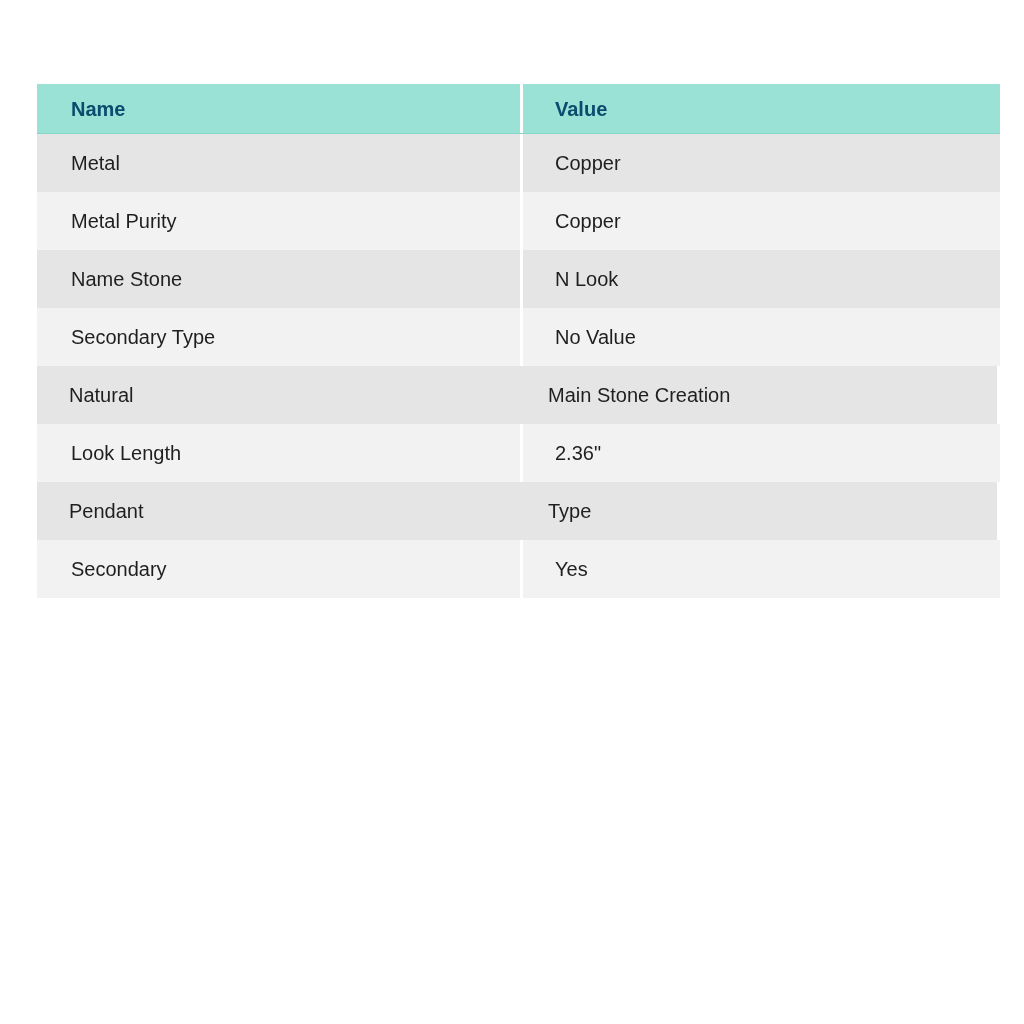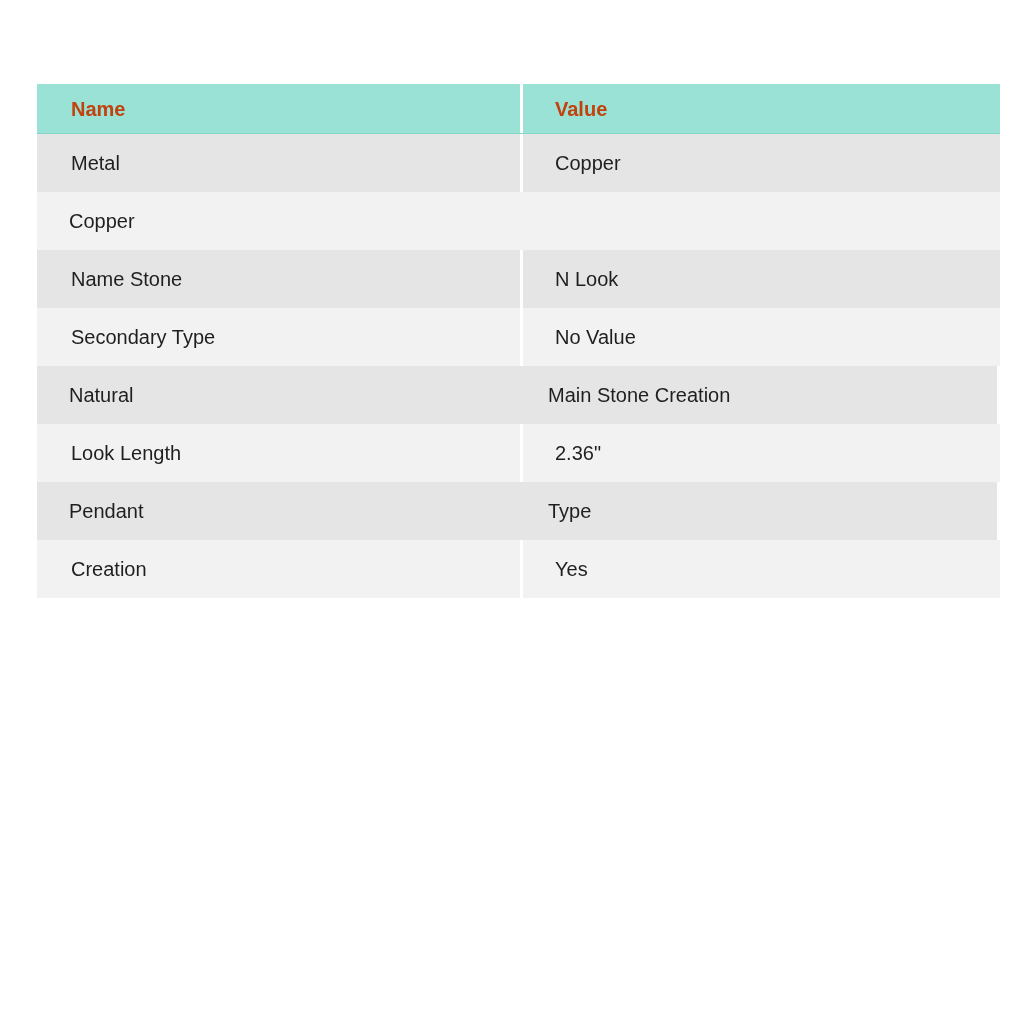--- a/index.html
+++ b/index.html
@@ -58,40 +58,41 @@
     flex: 0 0 486px;
     border-right: 3px solid var(--divider);
     padding-left: 34px;
   }
   .cell-value {
     flex: 1 1 auto;
     padding-left: 32px;
   }
   .thead .cell {
     font-weight: 700;
-    color: #c2410c;
+    color: #0c4a6e;
   }
 </style>
 </head>
 <body>
 
 <div class="page">
   <div class="spec-table">
 
     <div class="trow thead">
       <div class="cell cell-name">Name</div>
       <div class="cell cell-value">Value</div>
     </div>
 
     <div class="trow">
       <div class="cell cell-name">Metal</div>
       <div class="cell cell-value">Copper</div>
     </div>
 
     <div class="trow">
+      <div class="cell cell-name">Metal Purity</div>
       <div class="cell cell-value">Copper</div>
     </div>
 
     <div class="trow">
       <div class="cell cell-name">Name Stone</div>
       <div class="cell cell-value">N Look</div>
     </div>
 
     <div class="trow">
       <div class="cell cell-name">Secondary Type</div>
@@ -107,18 +108,18 @@
       <div class="cell cell-name">Look Length</div>
       <div class="cell cell-value">2.36"</div>
     </div>
 
     <div class="trow">
       <div class="cell cell-value">Pendant</div>
       <div class="cell cell-name">Type</div>
     </div>
 
     <div class="trow">
-      <div class="cell cell-name">Creation</div>
+      <div class="cell cell-name">Secondary</div>
       <div class="cell cell-value">Yes</div>
     </div>
 
   </div>
 </div>
 
 </body></html>

